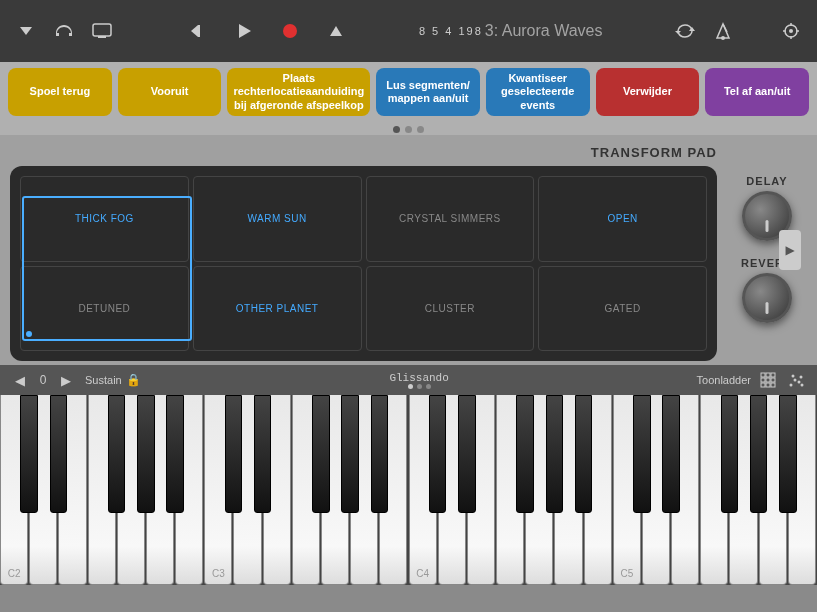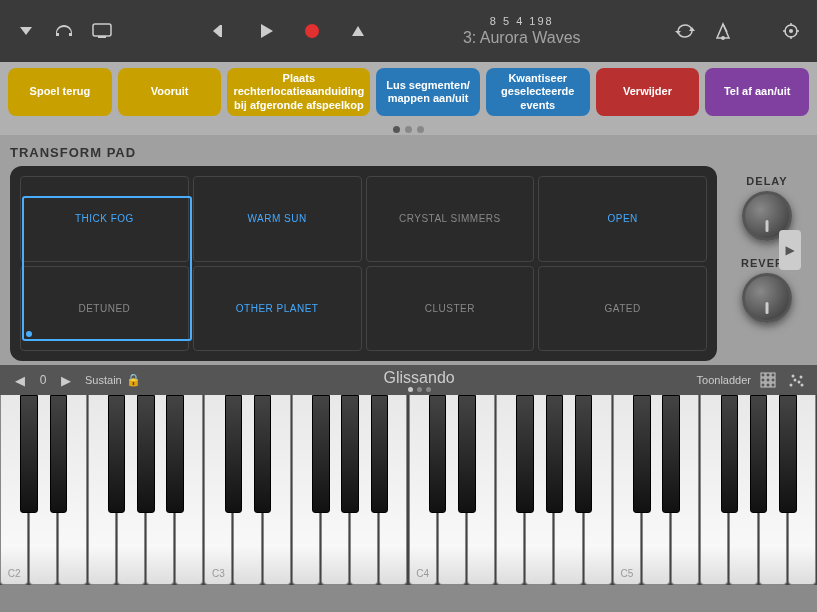--- a/index.html
+++ b/index.html
@@ -21,21 +21,21 @@
       justify-content: space-between;
       padding: 0 12px;
     }
     .top-bar-left {
       display: flex;
       align-items: center;
       gap: 10px;
     }
     .top-bar-center {
       display: flex;
-      flex-direction: column;
+      flex-direction: row;
       align-items: center;
       gap: 2px;
     }
     .track-numbers {
       font-size: 11px;
       color: #ccc;
       letter-spacing: 2px;
     }
     .track-title {
       font-size: 16px;
@@ -112,21 +112,21 @@
       background: #a0a0a0;
       padding: 10px 10px 10px 10px;
       gap: 10px;
     }
 
     
     .transform-section {
       flex: 1;
     }
     .transform-title {
-      text-align: left;
+      text-align: right;
       font-size: 13px;
       font-weight: 600;
       color: #333;
       margin-bottom: 6px;
       letter-spacing: 1px;
     }
     .transform-pad {
       background: #2a2a2a;
       border-radius: 12px;
       height: 195px;
@@ -226,22 +226,23 @@
       align-items: center;
       gap: 5px;
     }
     .piano-ctrl-center {
       flex: 1;
       display: flex;
       flex-direction: column;
       align-items: center;
     }
     .glissando-label {
-      font-size: 16px;
-      color: #ccc;
+      font-size: 11px;
+      color: #ccc;
+      font-family: Liberation Mono, monospace;
     }
     .gliss-dots {
       display: flex;
       gap: 4px;
     }
     .gliss-dot {
       width: 5px;
       height: 5px;
       border-radius: 50%;
       background: #888;

